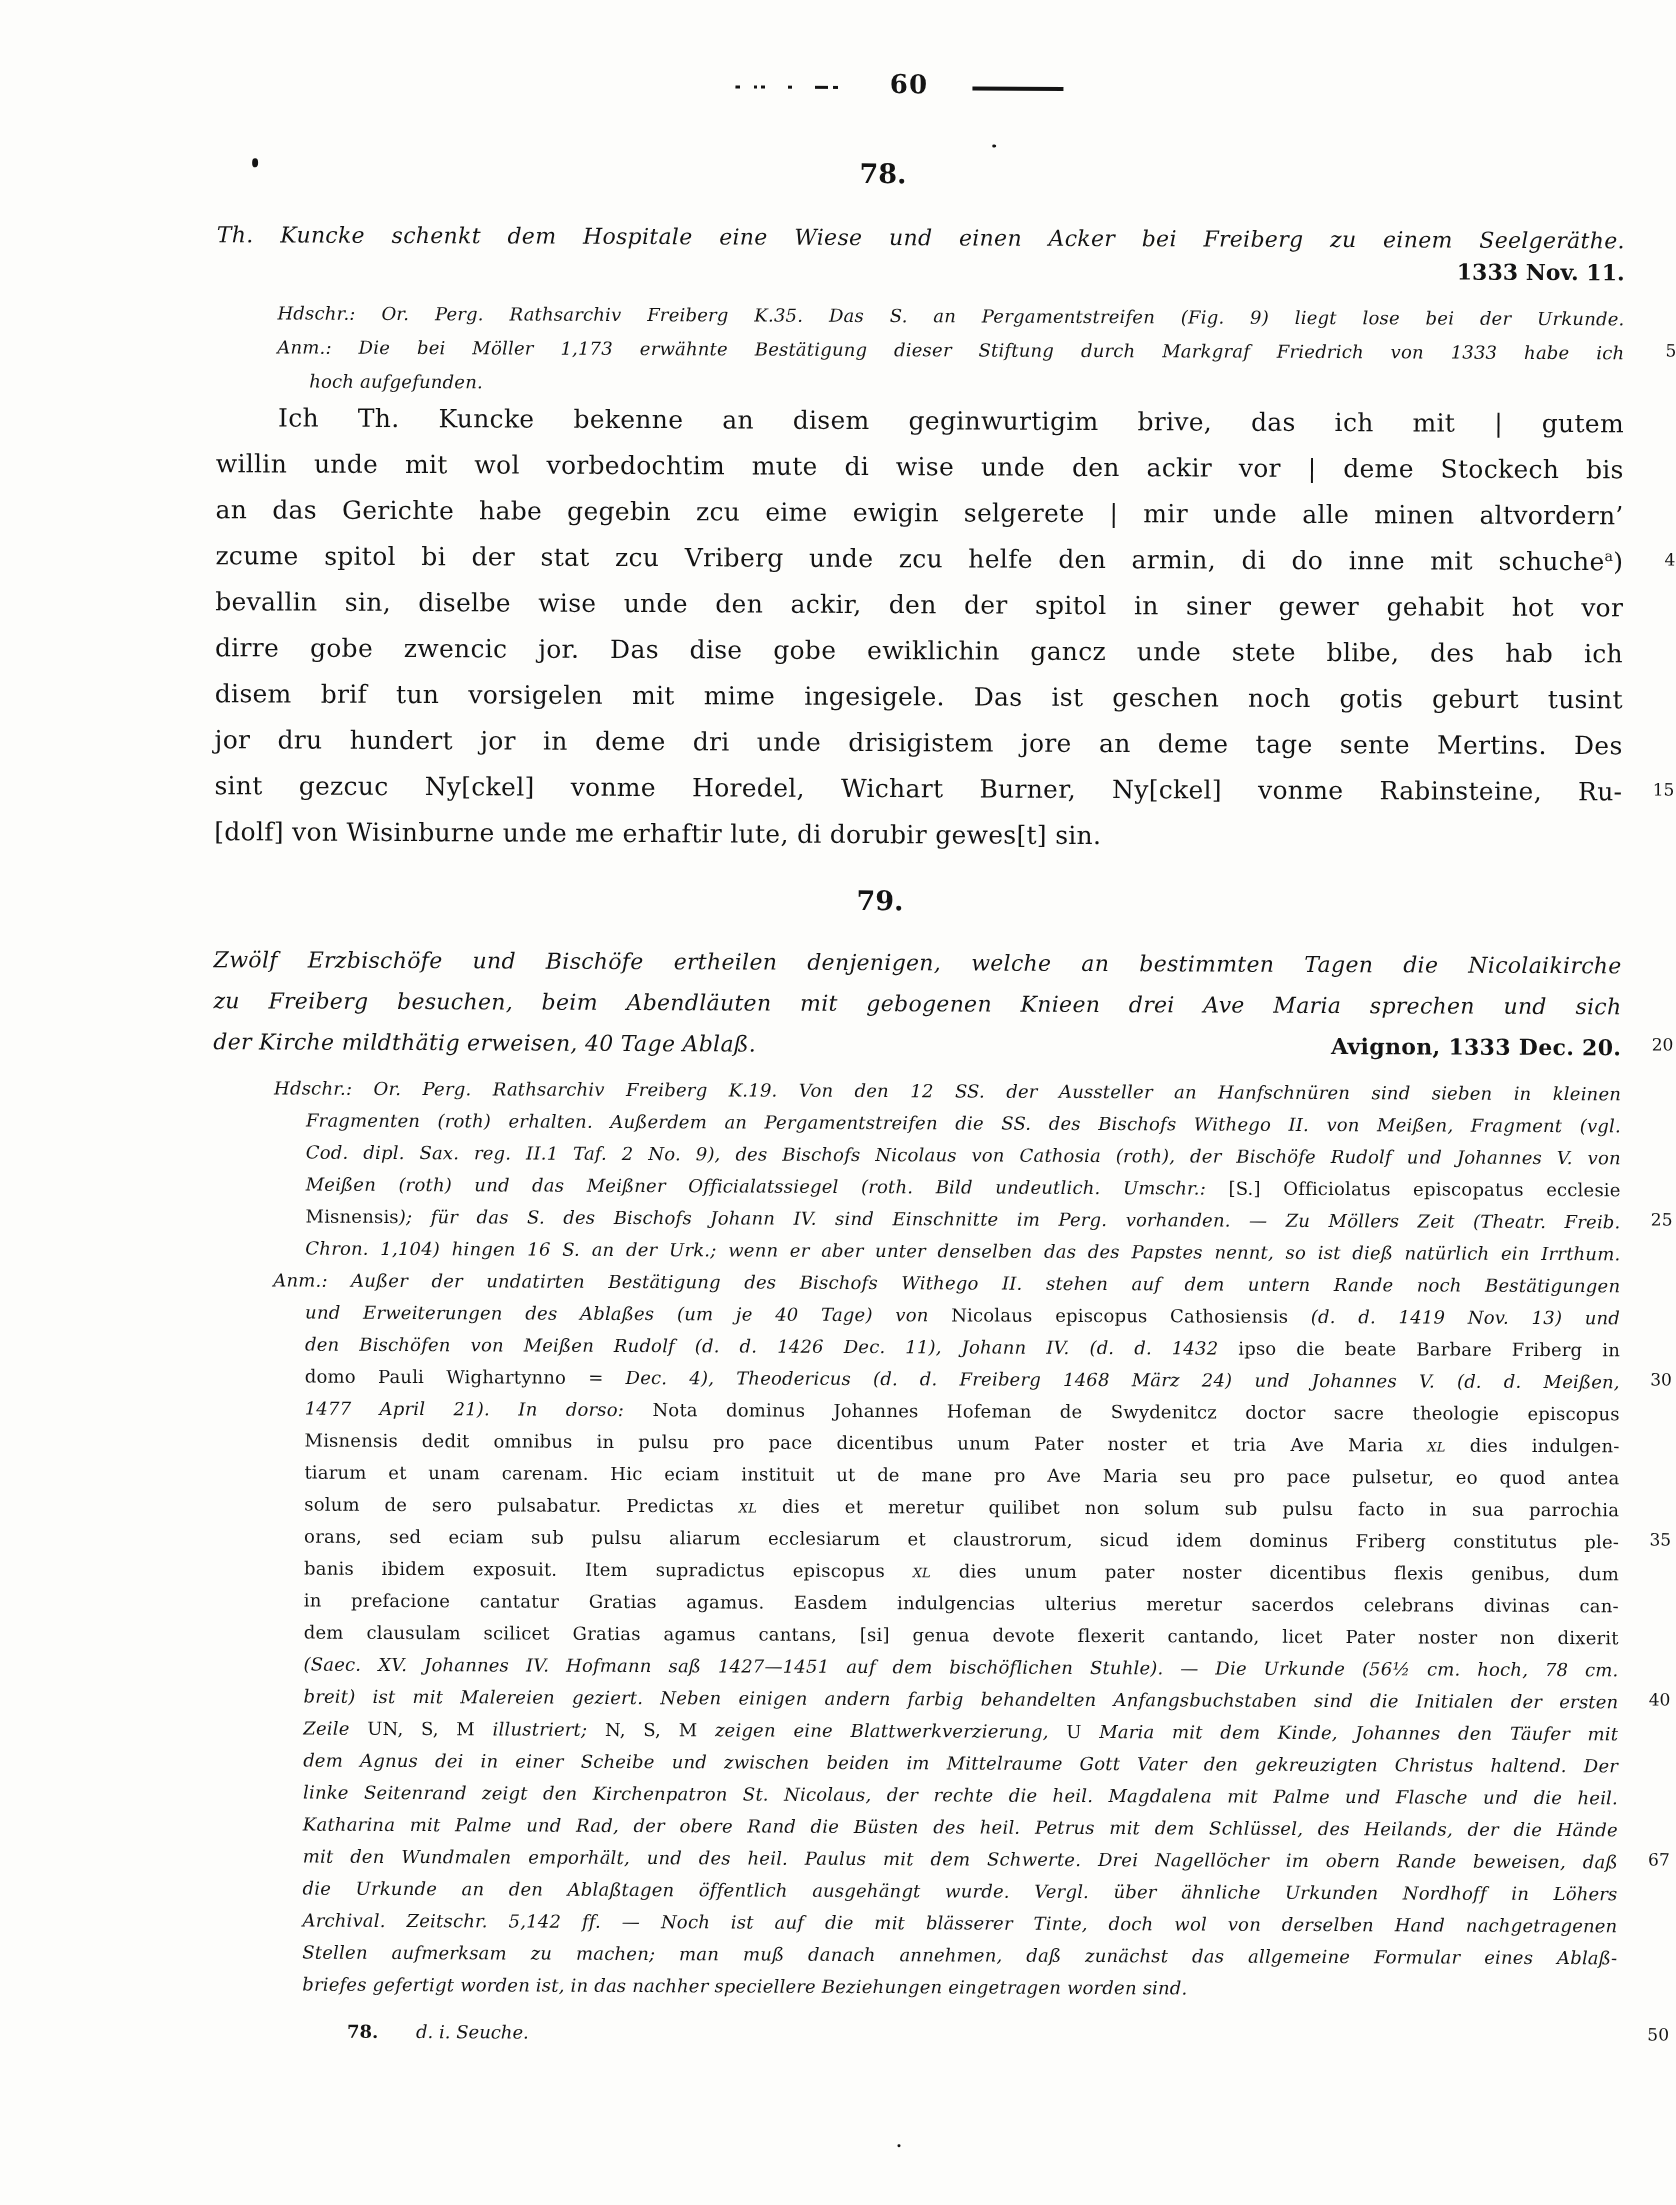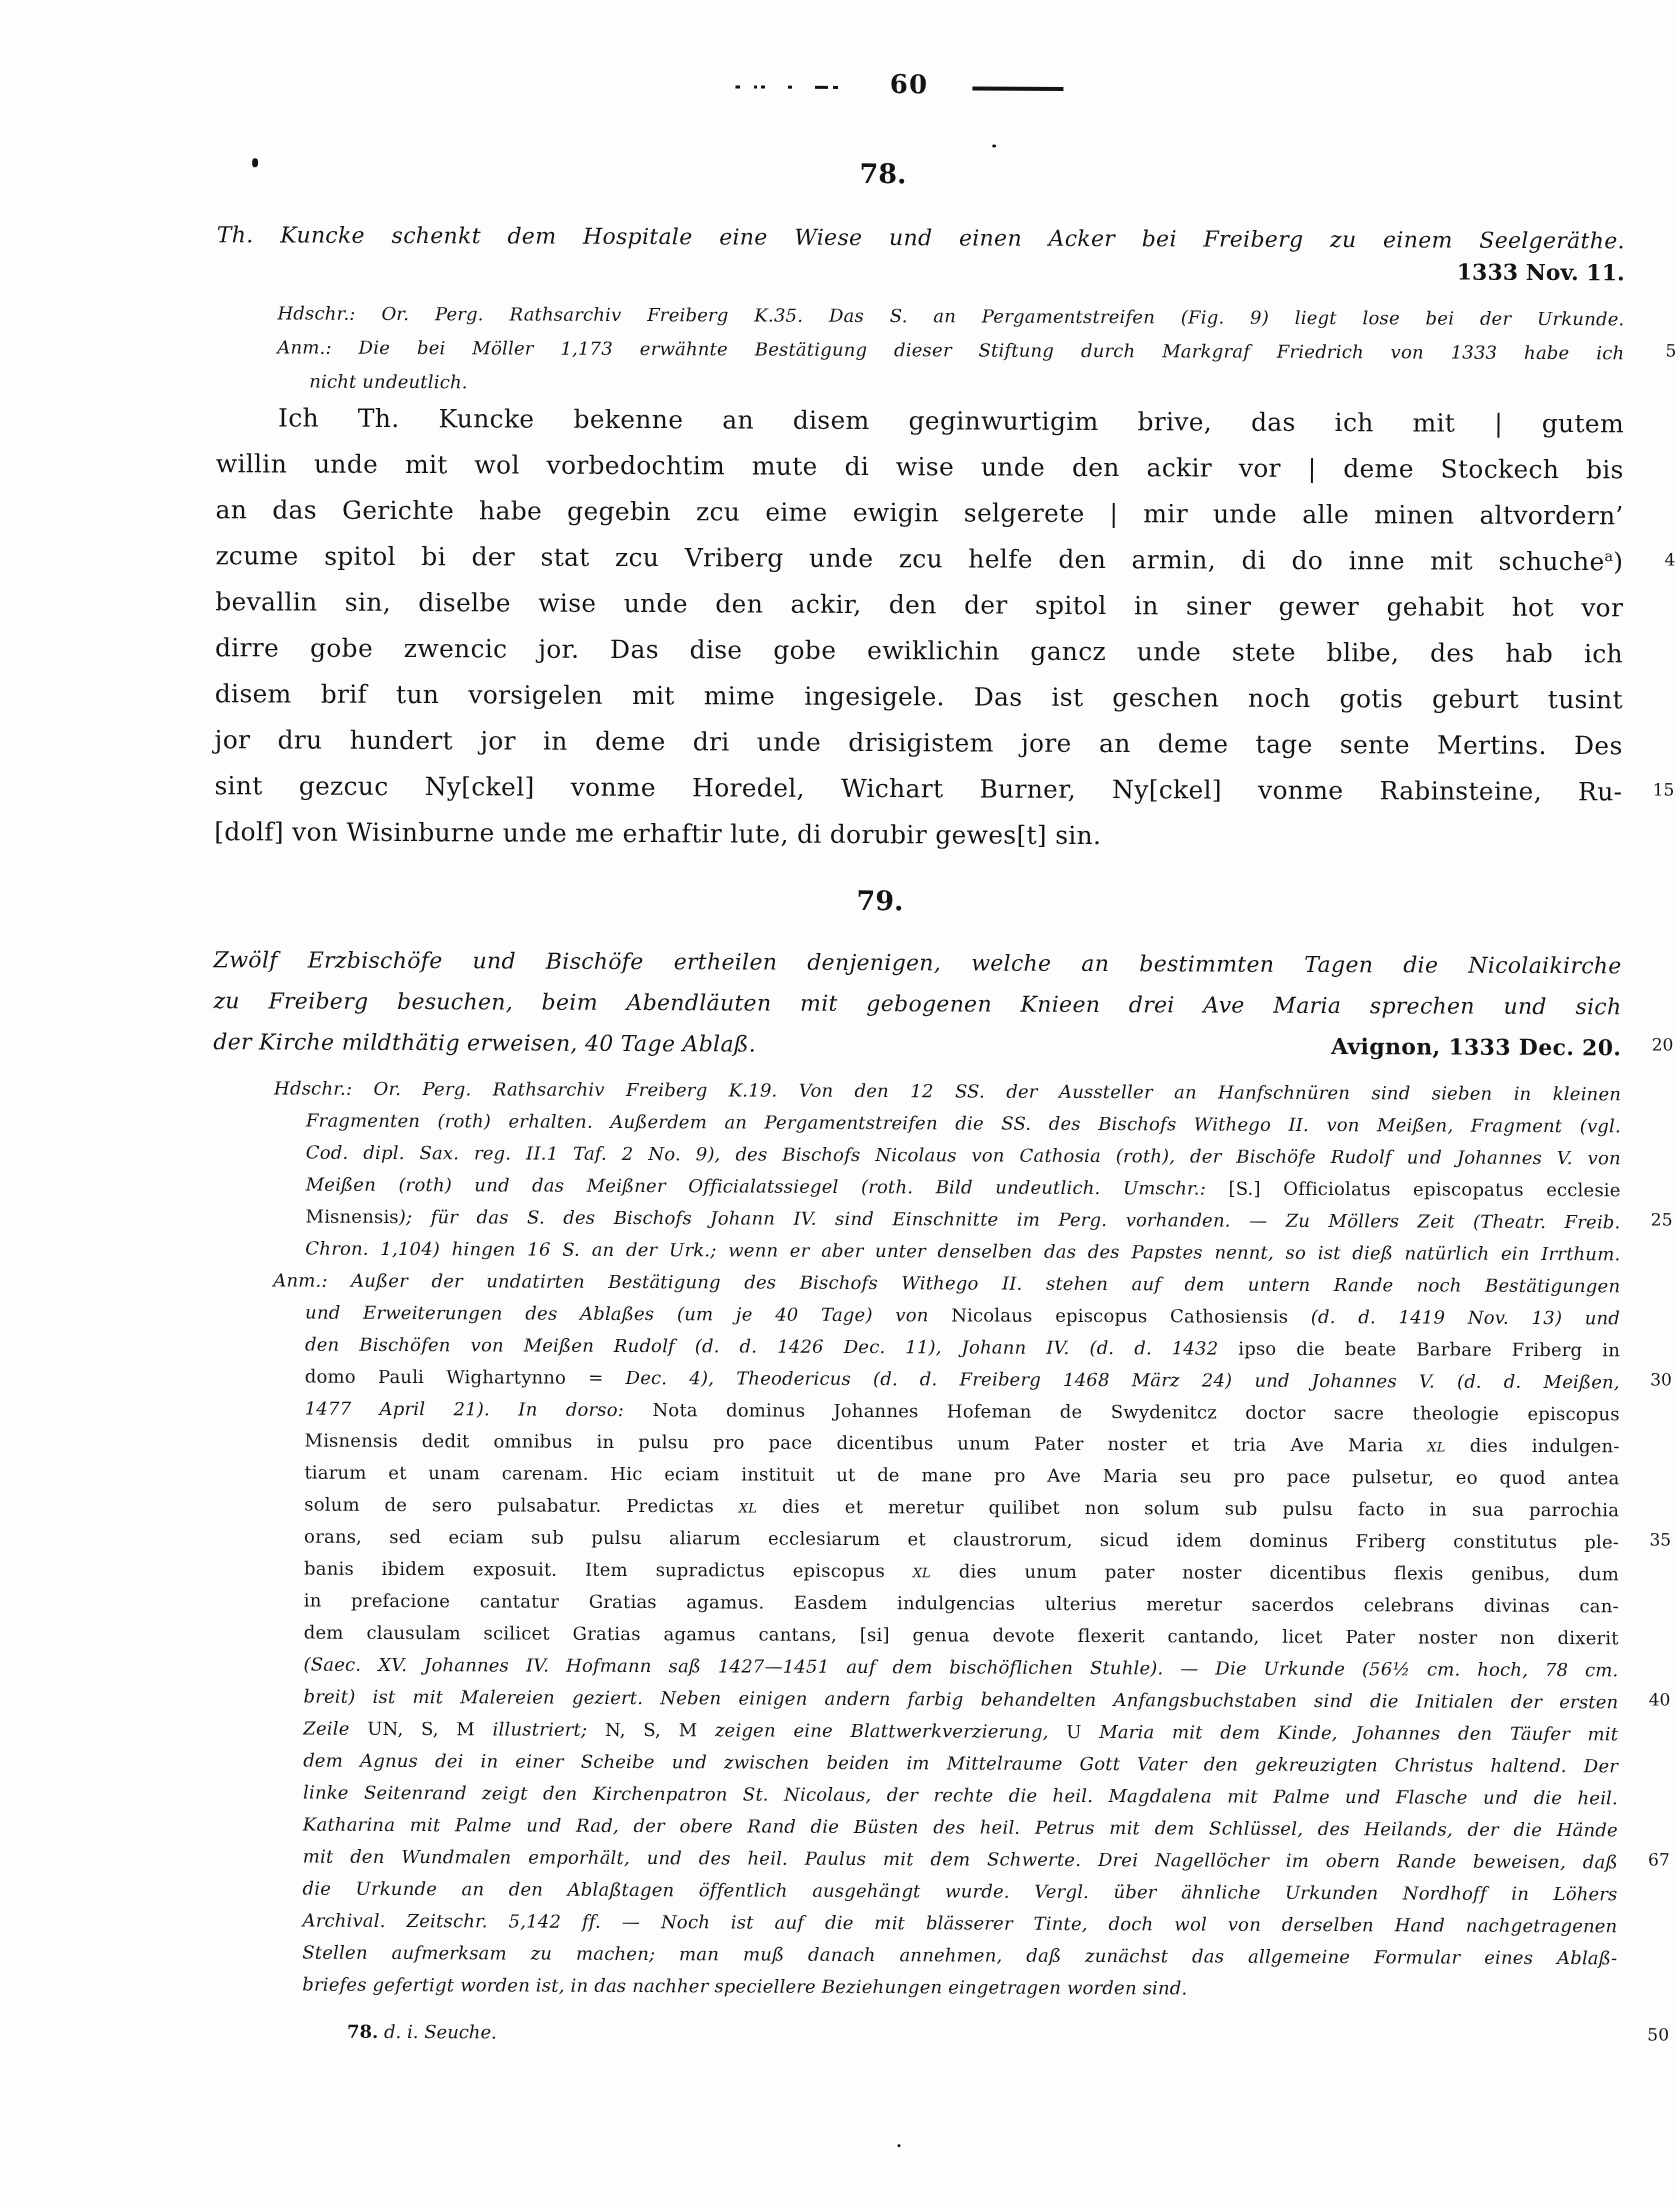--- a/index.html
+++ b/index.html
@@ -51,21 +51,21 @@
   .notes-78{top:299px;font-size:18px;line-height:34px;}
   .notes-79{top:1075px;font-size:18px;line-height:32px;}
   .rm{font-style:normal;}
   .sc{font-variant:small-caps;font-style:italic;}
 
   .body-block{top:398px;font-size:25px;line-height:46px;letter-spacing:0.3px;}
   .body-block sup{font-size:14.3px;vertical-align:super;line-height:0;}
 
   .footnote{position:absolute;top:2023px;left:352px;width:1270px;font-size:18px;}
   .fn-label{font-weight:bold;}
-  .fn-text{font-style:italic;}
+  .fn-text{font-style:italic;margin-left:32px;}
 
   .speck{position:absolute;background:#141414;border-radius:50%;}
   .speck-a{left:249px;top:161px;width:6px;height:9.3px;}
   .speck-b{left:989px;top:144px;width:3.8px;height:3.3px;}
   .speck-c{left:903px;top:2144px;width:2.7px;height:2.7px;}
 </style>
 </head>
 <body>
 
 <div class="page">
@@ -78,21 +78,21 @@
     </div>
 
     <div class="num-heading h78">78.</div>
     <div class="col summary sum-78">
         <div class="line"><span class="lt">Th. Kuncke schenkt dem Hospitale eine Wiese und einen Acker bei Freiberg zu einem Seelgeräthe.</span></div>
       </div>
     <div class="date-line">1333 Nov. 11.</div>
     <div class="col-notes notes notes-78">
         <div class="line"><span class="lt">Hdschr.:  Or. Perg. Rathsarchiv Freiberg K.35.  Das S. an Pergamentstreifen (Fig. 9) liegt lose bei der Urkunde.</span></div>
         <div class="line"><span class="lt">Anm.:  Die bei Möller 1,173 erwähnte Bestätigung dieser Stiftung durch Markgraf Friedrich von 1333 habe ich</span><span class="mnum">5</span></div>
-        <div class="line cont nj"><span class="lt">nicht undeutlich.</span></div>
+        <div class="line cont nj"><span class="lt">hoch aufgefunden.</span></div>
       </div>
     <div class="col body-block">
         <div class="line ti"><span class="lt">Ich Th. Kuncke bekenne an disem geginwurtigim brive, das ich mit | gutem</span></div>
         <div class="line"><span class="lt">willin unde mit wol vorbedochtim mute di wise unde den ackir vor | deme Stockech bis</span></div>
         <div class="line"><span class="lt">an das Gerichte habe gegebin zcu eime ewigin selgerete | mir unde alle minen altvordern’</span></div>
         <div class="line"><span class="lt">zcume spitol bi der stat zcu Vriberg unde zcu helfe den armin, di do inne mit schuche<sup>a</sup>)</span><span class="mnum">4</span></div>
         <div class="line"><span class="lt">bevallin sin, diselbe wise unde den ackir, den der spitol in siner gewer gehabit hot vor</span></div>
         <div class="line"><span class="lt">dirre gobe zwencic jor.  Das dise gobe ewiklichin gancz unde stete blibe, des hab ich</span></div>
         <div class="line"><span class="lt">disem brif tun vorsigelen mit mime ingesigele.  Das ist geschen noch gotis geburt tusint</span></div>
         <div class="line"><span class="lt">jor dru hundert jor in deme dri unde drisigistem jore an deme tage sente Mertins.  Des</span></div>

